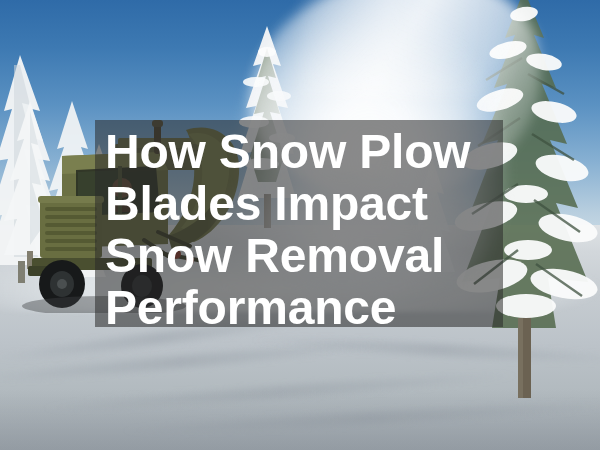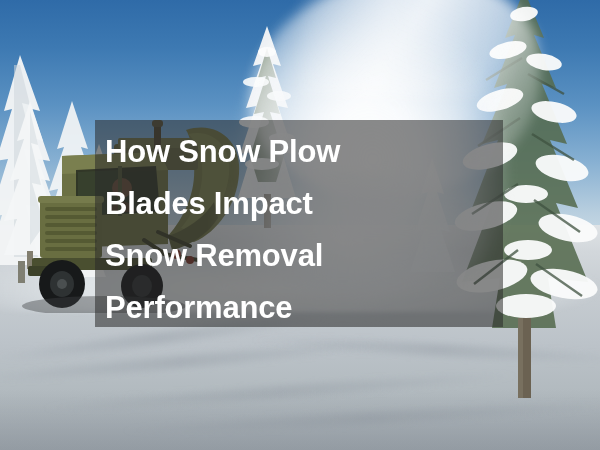--- a/index.html
+++ b/index.html
@@ -145,21 +145,21 @@
   }
   #title-text {
     position: absolute;
     left: 105px;
     top: 126px;
     width: 400px;
     margin: 0;
     color: #ffffff;
     font-family: "Liberation Sans", sans-serif;
     font-weight: bold;
-    font-size: 31px;
+    font-size: 48px;
     line-height: 52px;
     letter-spacing: -0.2px;
     white-space: pre-line;
   }
 </style>
 </head>
 <body>
 
 <div id="stage">
 

